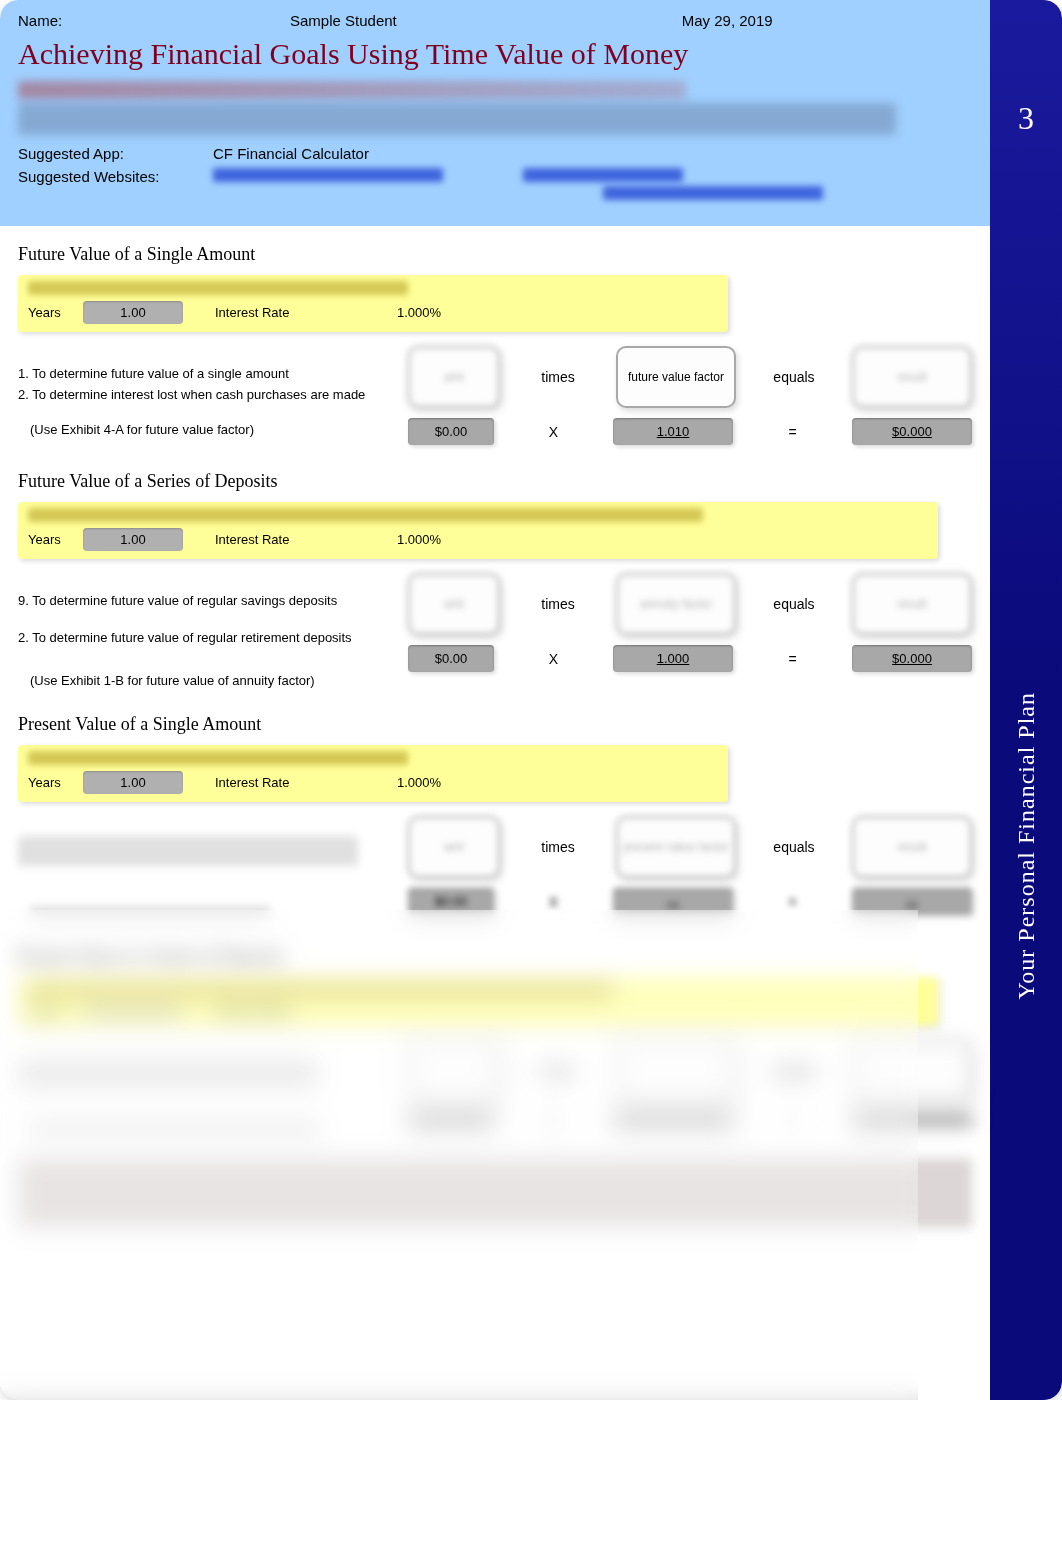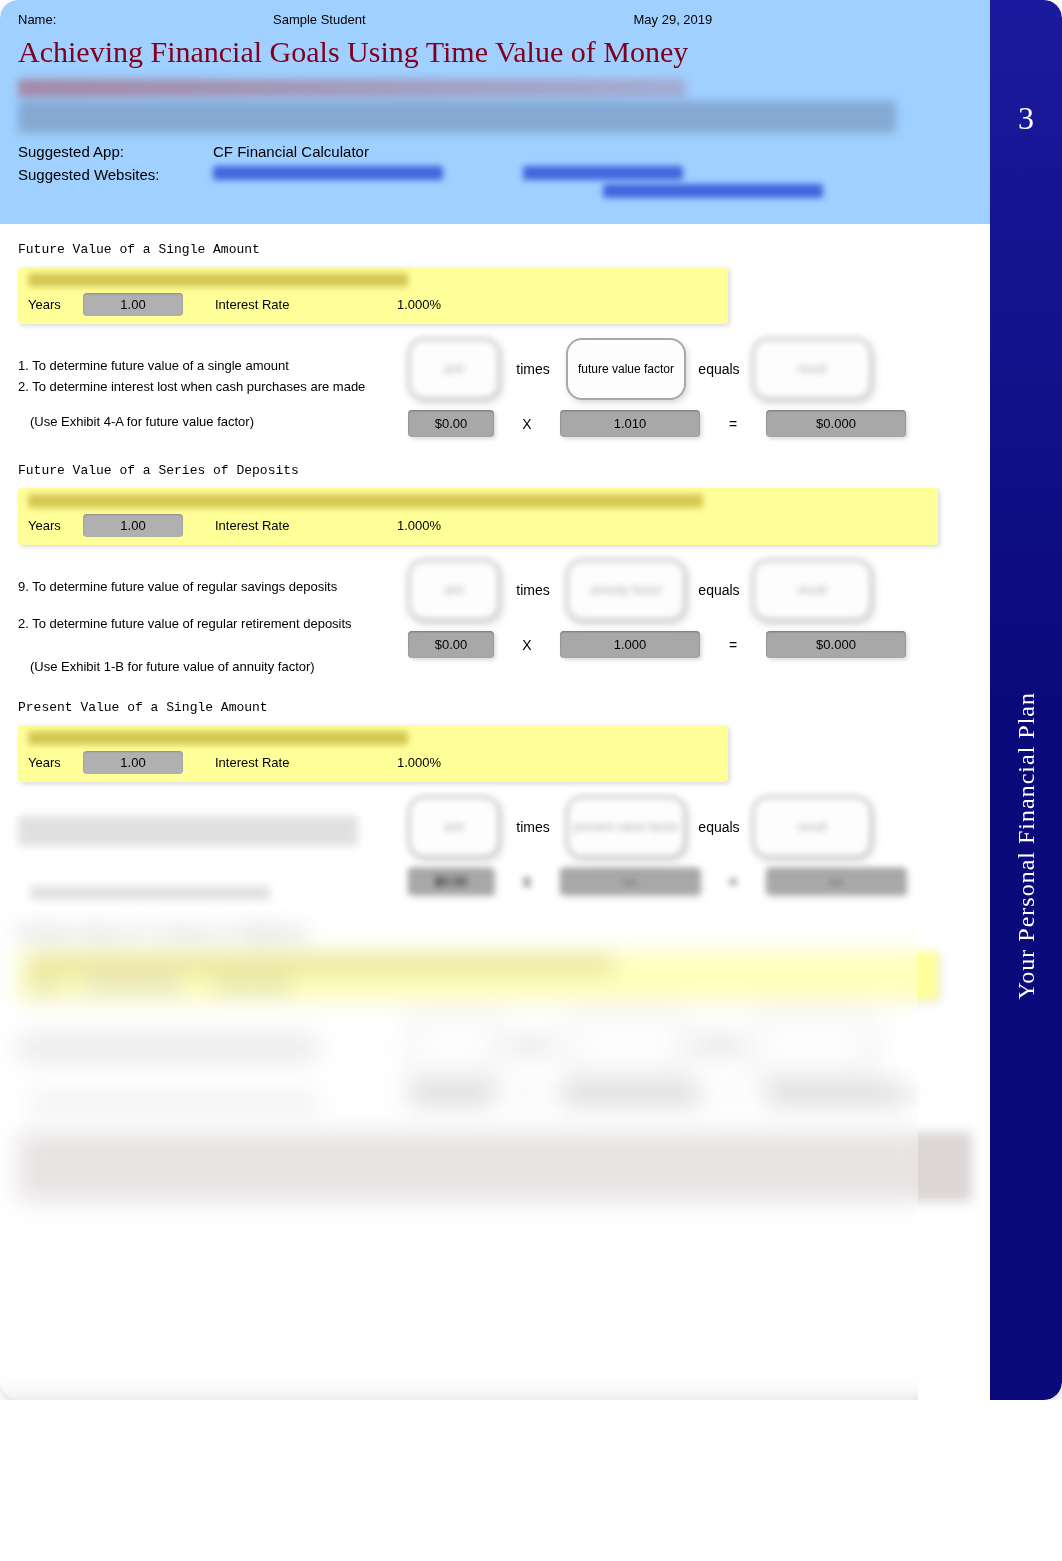--- a/index.html
+++ b/index.html
@@ -50,23 +50,24 @@
       height: 100%;
       position: relative;
     }
     .header-band {
       background: #a0d0ff;
       padding: 12px 18px 20px 18px;
       border-top-left-radius: 18px;
     }
     .header-row {
       display: flex;
-      font-size: 13px;
+      font-size: 15px;
       color: #000;
       margin-bottom: 8px;
+      gap: 17px;
     }
     .header-row .label { width: 60px; }
     .header-row .student { margin-left: 195px; }
     .header-row .date { margin-left: 268px; }
     .title {
       font-family: "Times New Roman", serif;
       font-size: 30px;
       color: #800020;
       margin-bottom: 10px;
     }
@@ -100,22 +101,22 @@
       background: rgba(0,30,200,0.6);
       filter: blur(3px);
       border-radius: 2px;
     }
     .suggested-links { display: flex; flex-direction: column; gap: 4px; }
     .suggested-links-row { display: flex; gap: 80px; }
     .section {
       padding: 18px 18px 8px 18px;
     }
     .section-title {
-      font-family: Liberation Mono, monospace;
-      font-size: 13px;
+      font-family: Liberation Serif, serif;
+      font-size: 18px;
       color: #000;
       margin-bottom: 10px;
     }
     .yellow-strip {
       background: #ffff99;
       padding: 6px 10px 8px 10px;
       border-radius: 4px;
       box-shadow: 2px 2px 5px rgba(0,0,0,0.15);
     }
     .yellow-strip .blur-text {
@@ -159,24 +160,25 @@
     .calc-right {
       flex: 1;
       display: flex;
       flex-direction: column;
       gap: 10px;
     }
     .calc-row {
       display: flex;
       align-items: center;
       gap: 8px;
+      justify-content: space-between;
     }
     .box {
       border: 2px solid #a8a8a8;
-      border-radius: 16px;
+      border-radius: 10px;
       width: 92px;
       height: 62px;
       display: flex;
       align-items: center;
       justify-content: center;
       font-size: 12px;
       text-align: center;
       box-shadow: 2px 3px 6px rgba(0,0,0,0.15);
       background: #fdfdfd;
     }
@@ -192,21 +194,21 @@
     }
     .gray-field {
       background: #a8a8a8;
       width: 86px;
       padding: 6px 8px;
       text-align: center;
       font-size: 13px;
       border-radius: 4px;
       box-shadow: inset 0 1px 2px rgba(0,0,0,0.3), 2px 2px 4px rgba(0,0,0,0.15);
     }
-    .gray-field.wide { width: 140px; }
+    .gray-field.wide { width: 120px; text-decoration: underline; }
     .blur-overlay {
       position: absolute;
       left: 0;
       right: 72px;
       bottom: 0;
       height: 490px;
       backdrop-filter: blur(10px);
       background: rgba(255,255,255,0.35);
       pointer-events: none;
     }

